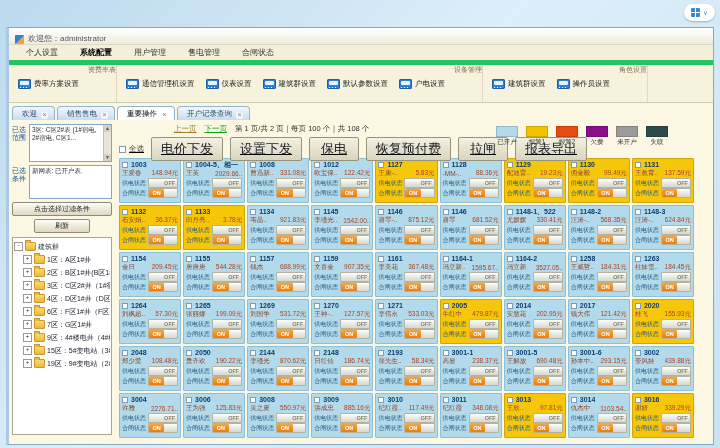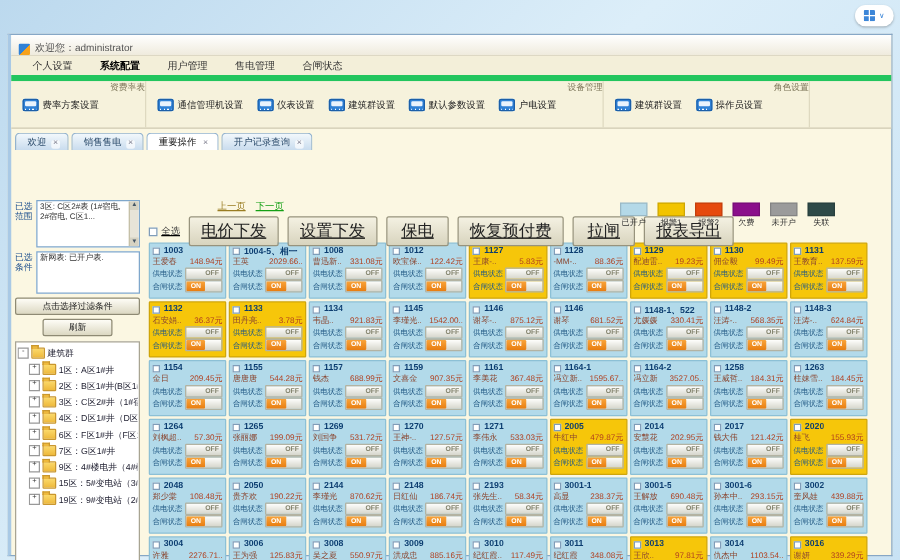--- a/index.html
+++ b/index.html
@@ -39,21 +39,21 @@
   .rglabel{text-align:center;font-size:7px;color:#7a7356;padding:0 0 2px;}
   
   .tabstrip{height:17px;flex:none;display:flex;align-items:flex-end;gap:2px;padding-left:3px;}
   .tab{display:inline-flex;align-items:flex-end;gap:4px;height:14px;box-sizing:border-box;padding:1px 6px 1px 9px;
        font-size:7.5px;color:#2a4a6a;background:linear-gradient(#f2f8fc,#c9dcee);
        border:1px solid #93b3cf;border-bottom:none;border-radius:4px 4px 0 0;cursor:default;}
   .tab.active{background:#ffffff;font-weight:normal;color:#111;}
   .tab .close{font-size:7px;color:#778;background:rgba(255,255,255,.7);border-radius:2px;width:7px;height:7px;
               line-height:6px;text-align:center;}
   
-  .content{flex:1;min-height:0;display:flex;gap:3px;padding:2px 17px 2px 1px;margin-top:36px;}
+  .content{flex:1;min-height:0;display:flex;gap:3px;padding:2px 17px 2px 1px;}
   .sidebar{width:100px;flex:none;display:flex;flex-direction:column;gap:3px;padding:2px;}
   .fieldrow{display:flex;gap:2px;}
   .fieldlabel{width:15px;flex:none;font-size:7px;color:#1c4f8e;line-height:1.15;padding-top:2px;}
   .fieldbox{flex:1;background:#fff;border:1px solid #7fa7cb;font-size:6.5px;color:#333;
             padding:1px 9px 1px 2px;line-height:1.25;overflow:hidden;position:relative;}
   .h34{height:34px;} .h30{height:30px;padding-right:2px;}
   .sb{position:absolute;right:0;top:0;bottom:0;width:7px;background:#e8e4d8;border-left:1px solid #c5c0a8;
       display:flex;flex-direction:column;justify-content:space-between;}
   .sb span{height:7px;font-size:5px;text-align:center;line-height:7px;color:#456;background:#d6d2c2;}
   .sbtn{height:14px;flex:none;font-size:7px;background:linear-gradient(#fefdf6,#dcd8c2);
@@ -266,20 +266,21 @@
             <span class="tlab">19区：9#变电站（2#</span>
           </div>
         </div>
     </div>
 
     <div class="main">
       <div class="mtop">
         <div class="pag">
           <span class="prev">上一页</span>
           <span class="next">下一页</span>
+          <span class="info">第 1 页/共 2 页｜每页 100 个｜共 108 个</span>
         </div>
         <div class="acts">
           <label class="selall">
             <span class="cb"></span>
             <span>全选</span>
           </label>
           <span id="abtns" style="display:flex;gap:7px;">
               <button class="abtn">电价下发</button>
               <button class="abtn">设置下发</button>
               <button class="abtn">保电</button>

